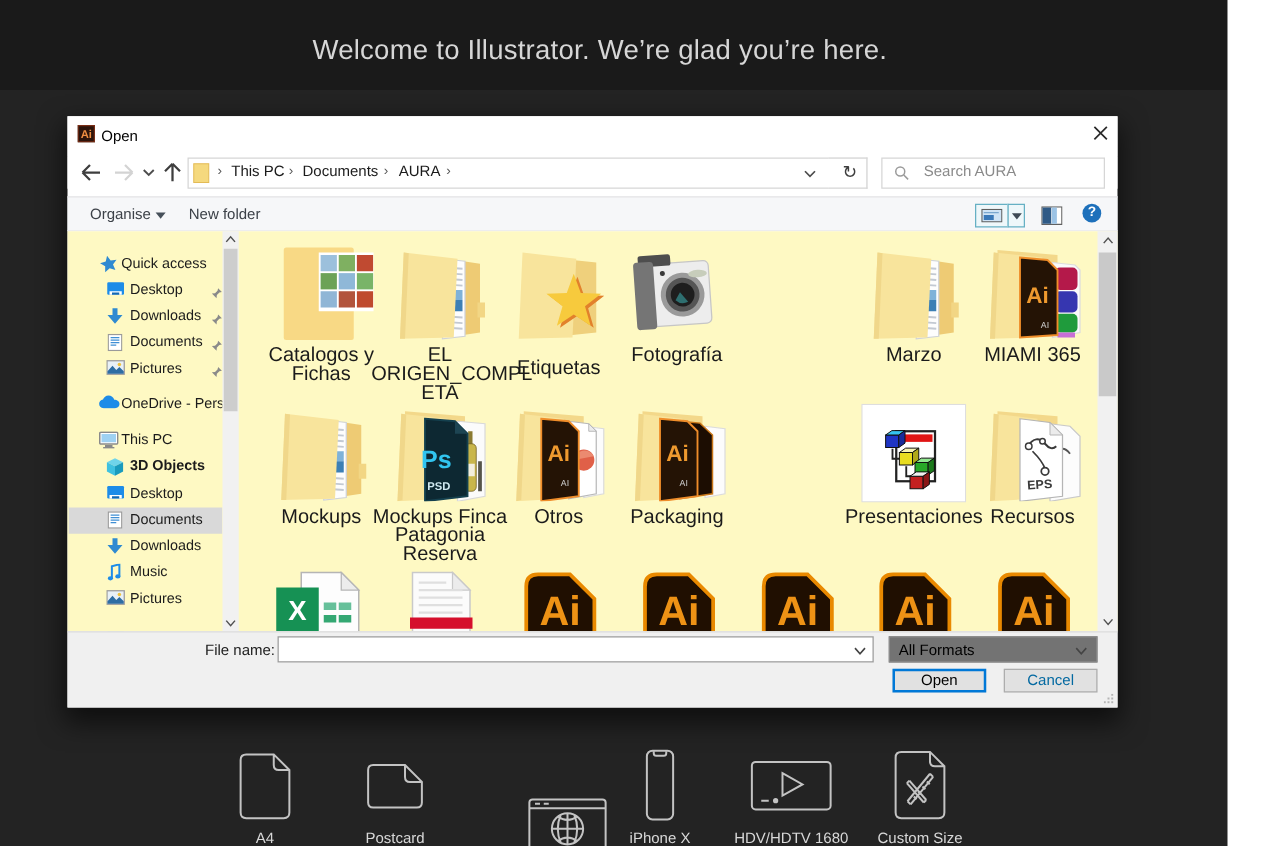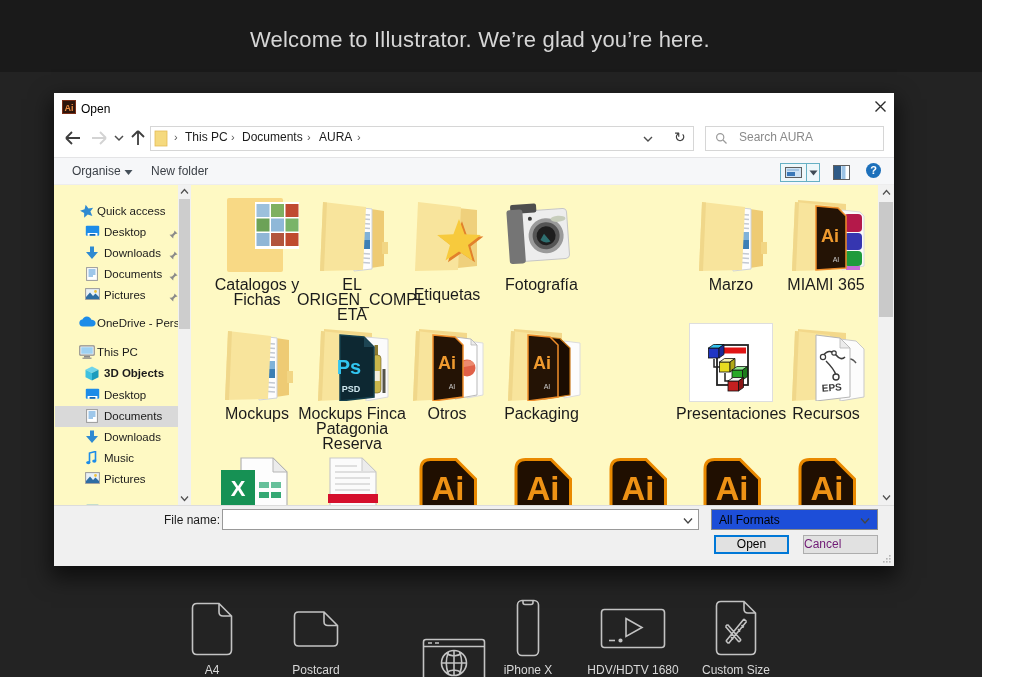--- a/index.html
+++ b/index.html
@@ -568,28 +568,28 @@
           </svg>
       </div>
     </div>
     <div class="bottompanel">
       <div style="position:absolute;left:110px;top:7px;color:#1b1b1b;">File name:</div>
       <div style="position:absolute;left:168px;top:3px;width:477px;height:21px;border:1px solid #999;background:#fff;">
         <svg style="position:absolute;right:5px;top:7px;" width="10" height="8" viewBox="0 0 10 8">
             <path d="M1 1.5 L5 6 L9 1.5" stroke="#444" stroke-width="1.3" fill="none"></path>
           </svg>
       </div>
-      <div style="position:absolute;left:657px;top:3px;width:167px;height:21px;border:1px solid #8a8a8a;background:#1d4ed8;">
+      <div style="position:absolute;left:657px;top:3px;width:167px;height:21px;border:1px solid #8a8a8a;background:#737373;">
         <div style="position:absolute;left:7px;top:3px;color:#000;">All Formats</div>
         <svg style="position:absolute;right:7px;top:7px;" width="10" height="8" viewBox="0 0 10 8">
             <path d="M1 1.5 L5 6 L9 1.5" stroke="#444" stroke-width="1.3" fill="none"></path>
           </svg>
       </div>
       <div style="position:absolute;left:660px;top:29px;width:75px;height:19px;border:2px solid #0078d7;background:#e1e1e1;text-align:center;line-height:15px;color:#000;">Open</div>
-      <div style="position:absolute;left:749px;top:29px;width:75px;height:19px;border:1px solid #adadad;background:#e1e1e1;text-align:left;line-height:17px;color:#701a75;">Cancel</div>
+      <div style="position:absolute;left:749px;top:29px;width:75px;height:19px;border:1px solid #adadad;background:#e1e1e1;text-align:center;line-height:17px;color:#0369a1;">Cancel</div>
       <svg style="position:absolute;right:3px;bottom:3px;" width="8" height="8" viewBox="0 0 8 8">
           <g fill="#b5b5b5">
             <rect x="6" y="0" width="1.6" height="1.6"></rect>
             <rect x="6" y="3" width="1.6" height="1.6"></rect>
             <rect x="6" y="6" width="1.6" height="1.6"></rect>
             <rect x="3" y="3" width="1.6" height="1.6"></rect>
             <rect x="3" y="6" width="1.6" height="1.6"></rect>
             <rect x="0" y="6" width="1.6" height="1.6"></rect>
           </g>
         </svg>

